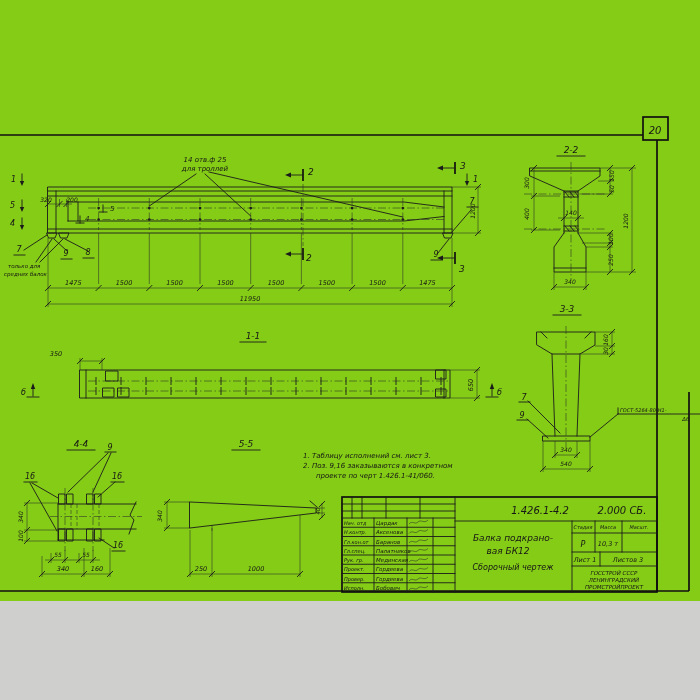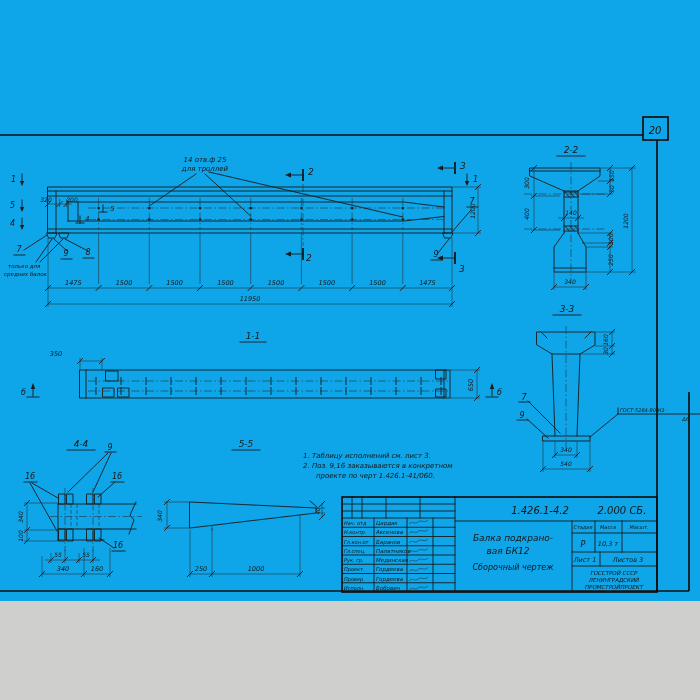--- a/index.html
+++ b/index.html
@@ -1,16 +1,16 @@
 <!DOCTYPE html>
 <html><head>
 <meta charset="utf-8">
 <style>
   html,body{margin:0;padding:0;background:#e8e8e8;}
-  #sheet{position:relative;width:700px;height:700px;background:#0ea5e9;overflow:hidden;}
+  #sheet{position:relative;width:700px;height:700px;background:#84cc16;overflow:hidden;}
   svg{display:block}
   .ln{stroke:#1b1b1b;stroke-width:0.9;fill:none;stroke-linecap:square}
   .thick{stroke:#101010;stroke-width:1.7;fill:none}
   .thin{stroke:#2b2b2b;stroke-width:0.55;fill:none}
   .cl{stroke:#2b2b2b;stroke-width:0.55;fill:none;stroke-dasharray:8 2.5 1.5 2.5}
   .dash{stroke:#2b2b2b;stroke-width:0.55;fill:none;stroke-dasharray:4 2}
   .fillk{fill:#1b1b1b;stroke:none}
   text{font-family:"DejaVu Sans",sans-serif;font-style:italic;fill:#161616}
   .t5{font-size:5px}.t55{font-size:5.5px}.t6{font-size:6px}.t65{font-size:6.5px}
   .t7{font-size:7px}.t8{font-size:8px}.t9{font-size:9px}.t10{font-size:10px}

